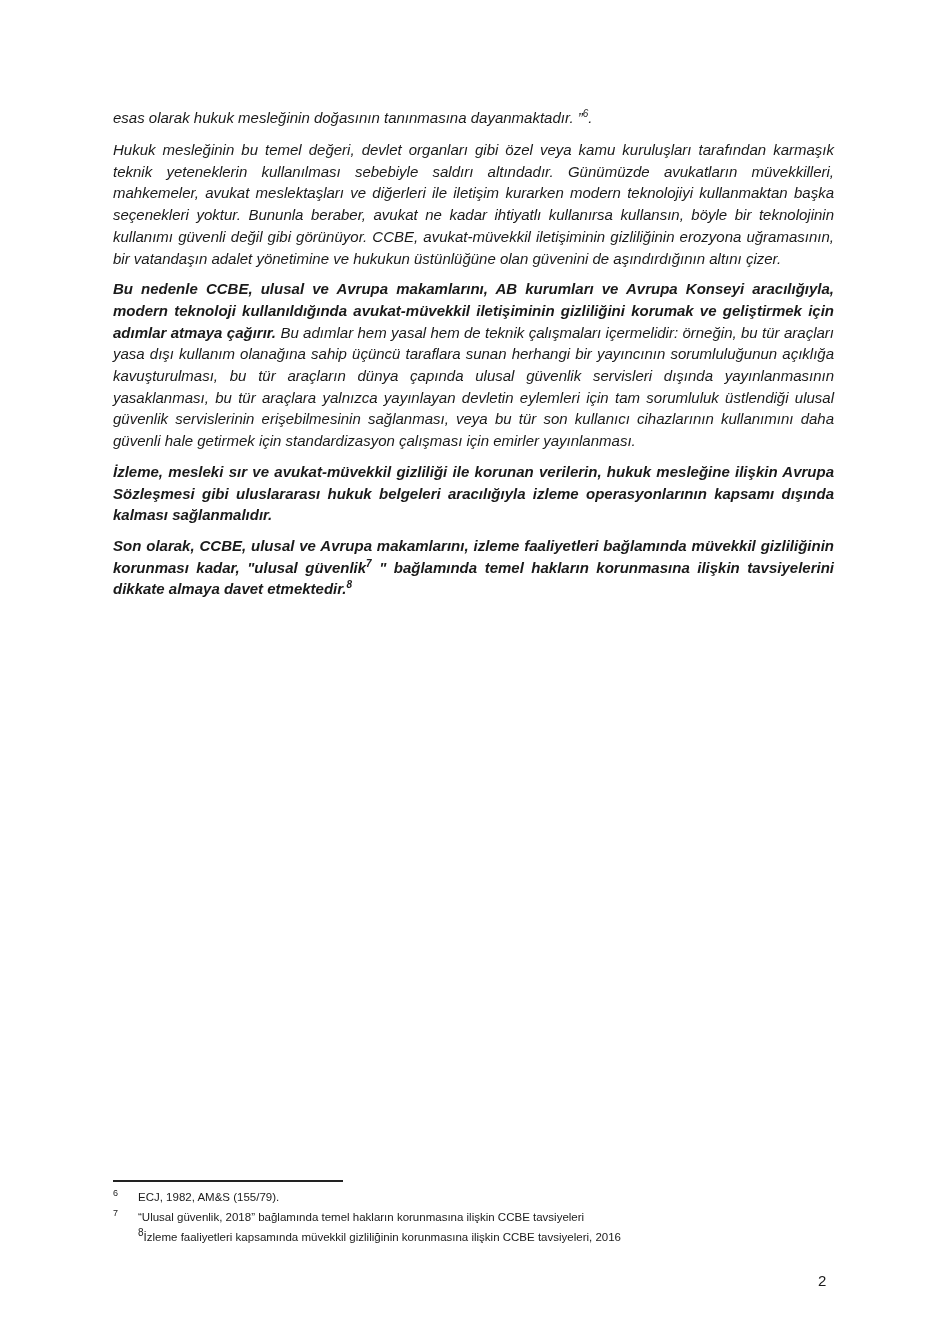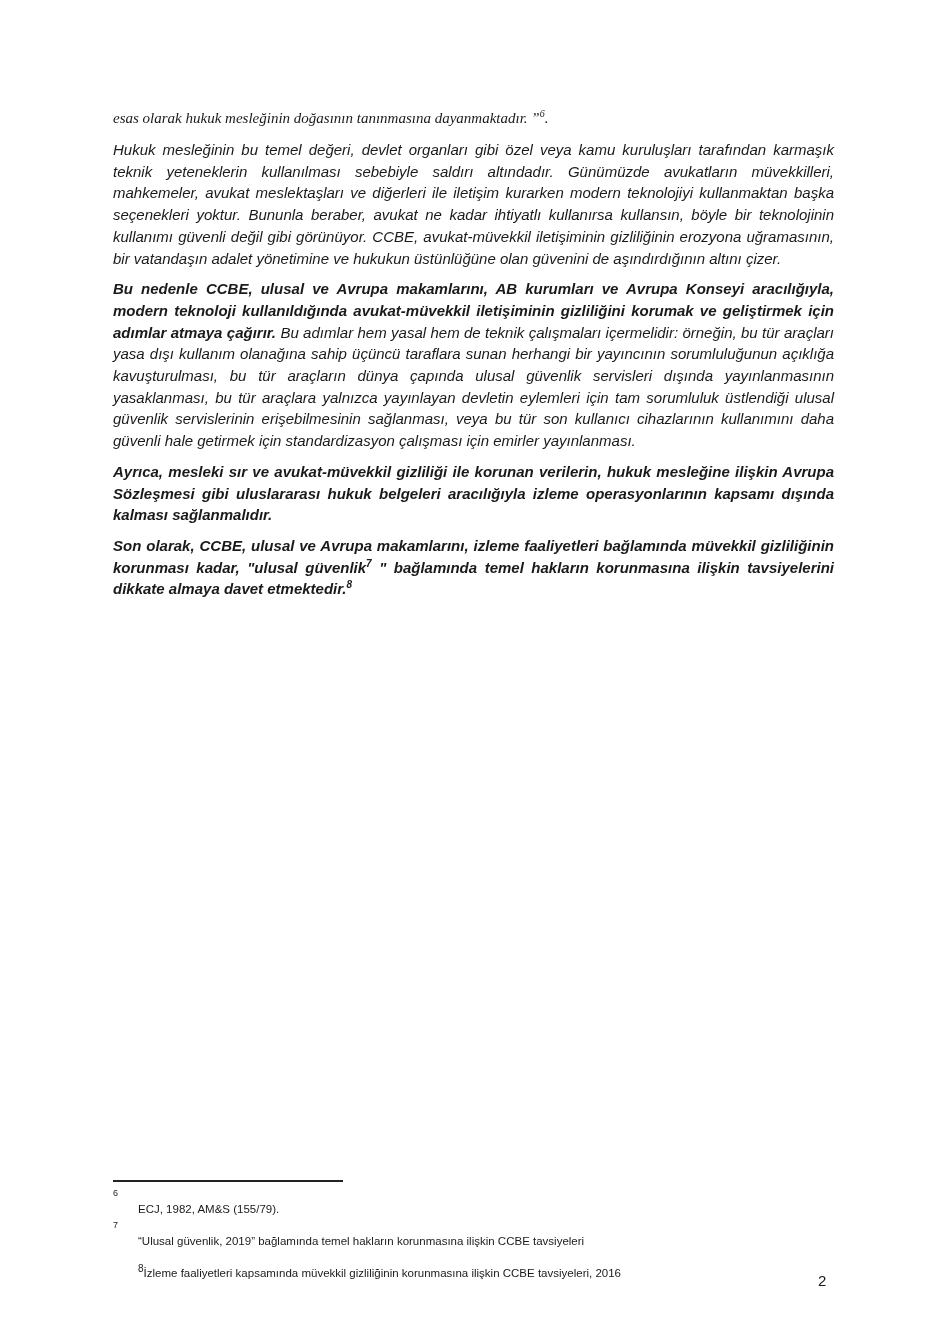--- a/index.html
+++ b/index.html
@@ -17,21 +17,20 @@
     position: absolute;
     left: 113px;
     top: 107px;
     width: 721px;
   }
   .intro {
     font-style: italic;
     font-size: 15px;
     line-height: 22px;
     margin-bottom: 10px;
-    font-family: Liberation Serif, serif;
   }
   .para {
     font-size: 15px;
     line-height: 21.7px;
     text-align: justify;
     margin-bottom: 9px;
     font-style: italic;
   }
   .bold { font-weight: bold; }
   sup {
@@ -52,21 +51,21 @@
     border-top: 2px solid #222222;
     margin-bottom: 5px;
   }
   .fn-row { display: flex; }
   .fn-marker {
     width: 25px;
     flex: 0 0 25px;
     font-size: 9px;
   }
   .fn-marker sup { font-size: 9px; }
-  .fn-text { flex: 1; margin-top: 12px; }
+  .fn-text { flex: 1; }
   .fn-inline { padding-left: 25px; justify-content: center; }
   .page-number {
     position: absolute;
     left: 818px;
     top: 1272px;
     font-size: 15px;
   }
 </style>
 </head>
 <body>
@@ -74,37 +73,37 @@
 <div class="page">
 
   <div class="content">
 
     <p class="intro"><span>esas olarak hukuk mesleğinin doğasının tanınmasına dayanmaktadır. ”</span><sup>6</sup><span>.</span></p>
 
     <p class="para">Hukuk mesleğinin bu temel değeri, devlet organları gibi özel veya kamu kuruluşları tarafından karmaşık teknik yeteneklerin kullanılması sebebiyle saldırı altındadır. Günümüzde avukatların müvekkilleri, mahkemeler, avukat meslektaşları ve diğerleri ile iletişim kurarken modern teknolojiyi kullanmaktan başka seçenekleri yoktur. Bununla beraber, avukat ne kadar ihtiyatlı kullanırsa kullansın, böyle bir teknolojinin kullanımı güvenli değil gibi görünüyor. CCBE, avukat-müvekkil iletişiminin gizliliğinin erozyona uğramasının, bir vatandaşın adalet yönetimine ve hukukun üstünlüğüne olan güvenini de aşındırdığının altını çizer.</p>
 
     <p class="para"><span class="bold">Bu nedenle CCBE, ulusal ve Avrupa makamlarını, AB kurumları ve Avrupa Konseyi aracılığıyla, modern teknoloji kullanıldığında avukat-müvekkil iletişiminin gizliliğini korumak ve geliştirmek için adımlar atmaya çağırır.</span><span> Bu adımlar hem yasal hem de teknik çalışmaları içermelidir: örneğin, bu tür araçları yasa dışı kullanım olanağına sahip üçüncü taraflara sunan herhangi bir yayıncının sorumluluğunun açıklığa kavuşturulması, bu tür araçların dünya çapında ulusal güvenlik servisleri dışında yayınlanmasının yasaklanması, bu tür araçlara yalnızca yayınlayan devletin eylemleri için tam sorumluluk üstlendiği ulusal güvenlik servislerinin erişebilmesinin sağlanması, veya bu tür son kullanıcı cihazlarının kullanımını daha güvenli hale getirmek için standardizasyon çalışması için emirler yayınlanması.</span></p>
 
-    <p class="para bold">Ayrıca, mesleki sır ve avukat-müvekkil gizliliği ile korunan verilerin, hukuk mesleğine ilişkin Avrupa Sözleşmesi gibi uluslararası hukuk belgeleri aracılığıyla izleme operasyonlarının kapsamı dışında kalması sağlanmalıdır.</p>
+    <p class="para bold">İzleme, mesleki sır ve avukat-müvekkil gizliliği ile korunan verilerin, hukuk mesleğine ilişkin Avrupa Sözleşmesi gibi uluslararası hukuk belgeleri aracılığıyla izleme operasyonlarının kapsamı dışında kalması sağlanmalıdır.</p>
 
     <p class="para bold"><span>Son olarak, CCBE, ulusal ve Avrupa makamlarını, izleme faaliyetleri bağlamında müvekkil gizliliğinin korunması kadar, "ulusal güvenlik</span><sup>7</sup><span> " bağlamında temel hakların korunmasına ilişkin tavsiyelerini dikkate almaya davet etmektedir.</span><sup>8</sup></p>
 
   </div>
 
   <div class="footnotes">
     <div class="fn-rule"></div>
 
     <div class="fn-row">
       <span class="fn-marker"><sup>6</sup></span>
       <span class="fn-text">ECJ, 1982, AM&amp;S (155/79).</span>
     </div>
 
     <div class="fn-row">
       <span class="fn-marker"><sup>7</sup></span>
-      <span class="fn-text">“Ulusal güvenlik, 2019” bağlamında temel hakların korunmasına ilişkin CCBE tavsiyeleri</span>
+      <span class="fn-text">“Ulusal güvenlik, 2018” bağlamında temel hakların korunmasına ilişkin CCBE tavsiyeleri</span>
     </div>
 
     <div class="fn-row fn-inline">
       <span class="fn-text"><sup>8</sup><span>İzleme faaliyetleri kapsamında müvekkil gizliliğinin korunmasına ilişkin CCBE tavsiyeleri, 2016</span></span>
     </div>
   </div>
 
   <div class="page-number">2</div>
 
 </div>

